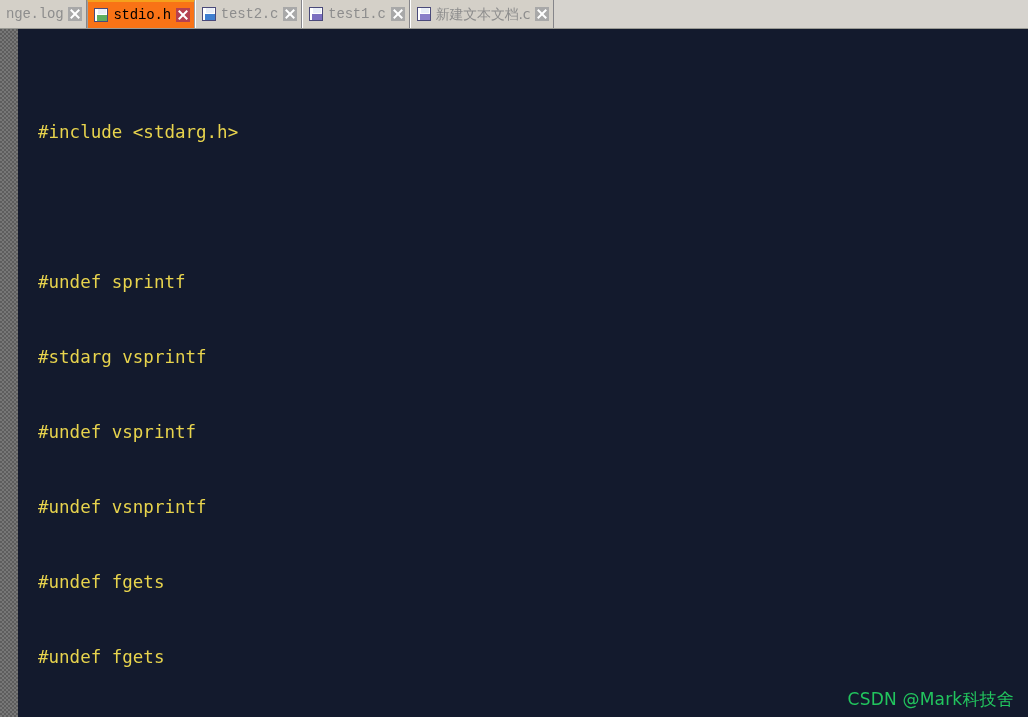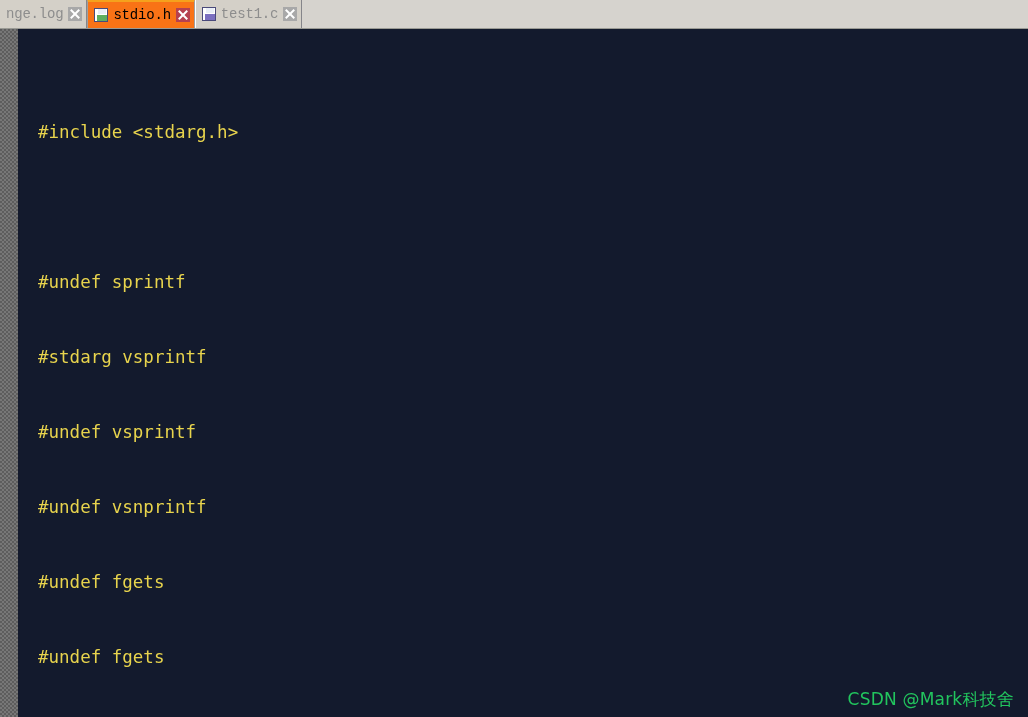--- a/index.html
+++ b/index.html
@@ -170,27 +170,37 @@
     <span class="tab-label">nge.log</span>
     <span class="tabclose"></span>
   </div>
 
   <div class="tab active">
     <span class="floppy" style="--fc:#e9eef7; --fc2:#5fae5f;"></span>
     <span class="tab-label">stdio.h</span>
     <span class="tabclose act"></span>
   </div>
 
+  <div class="tab">
+    <span class="floppy" style="--fc:#e9eef7; --fc2:#3f7fd0;"></span>
+    <span class="tab-label">test2.c</span>
+    <span class="tabclose"></span>
+  </div>
 
   <div class="tab">
     <span class="floppy" style="--fc:#e9eef7; --fc2:#7b6fc0;"></span>
     <span class="tab-label">test1.c</span>
     <span class="tabclose"></span>
   </div>
 
+  <div class="tab">
+    <span class="floppy" style="--fc:#e9eef7; --fc2:#8a7fc8;"></span>
+    <span class="tab-label cjk">新建文本文档.c</span>
+    <span class="tabclose"></span>
+  </div>
 
 </div>
 
 <div id="editor">
 
   <div id="gutter"></div>
 
   <div id="code">
 
     <div class="ln"><span class="pp">#include &lt;stdarg.h&gt;</span></div>

